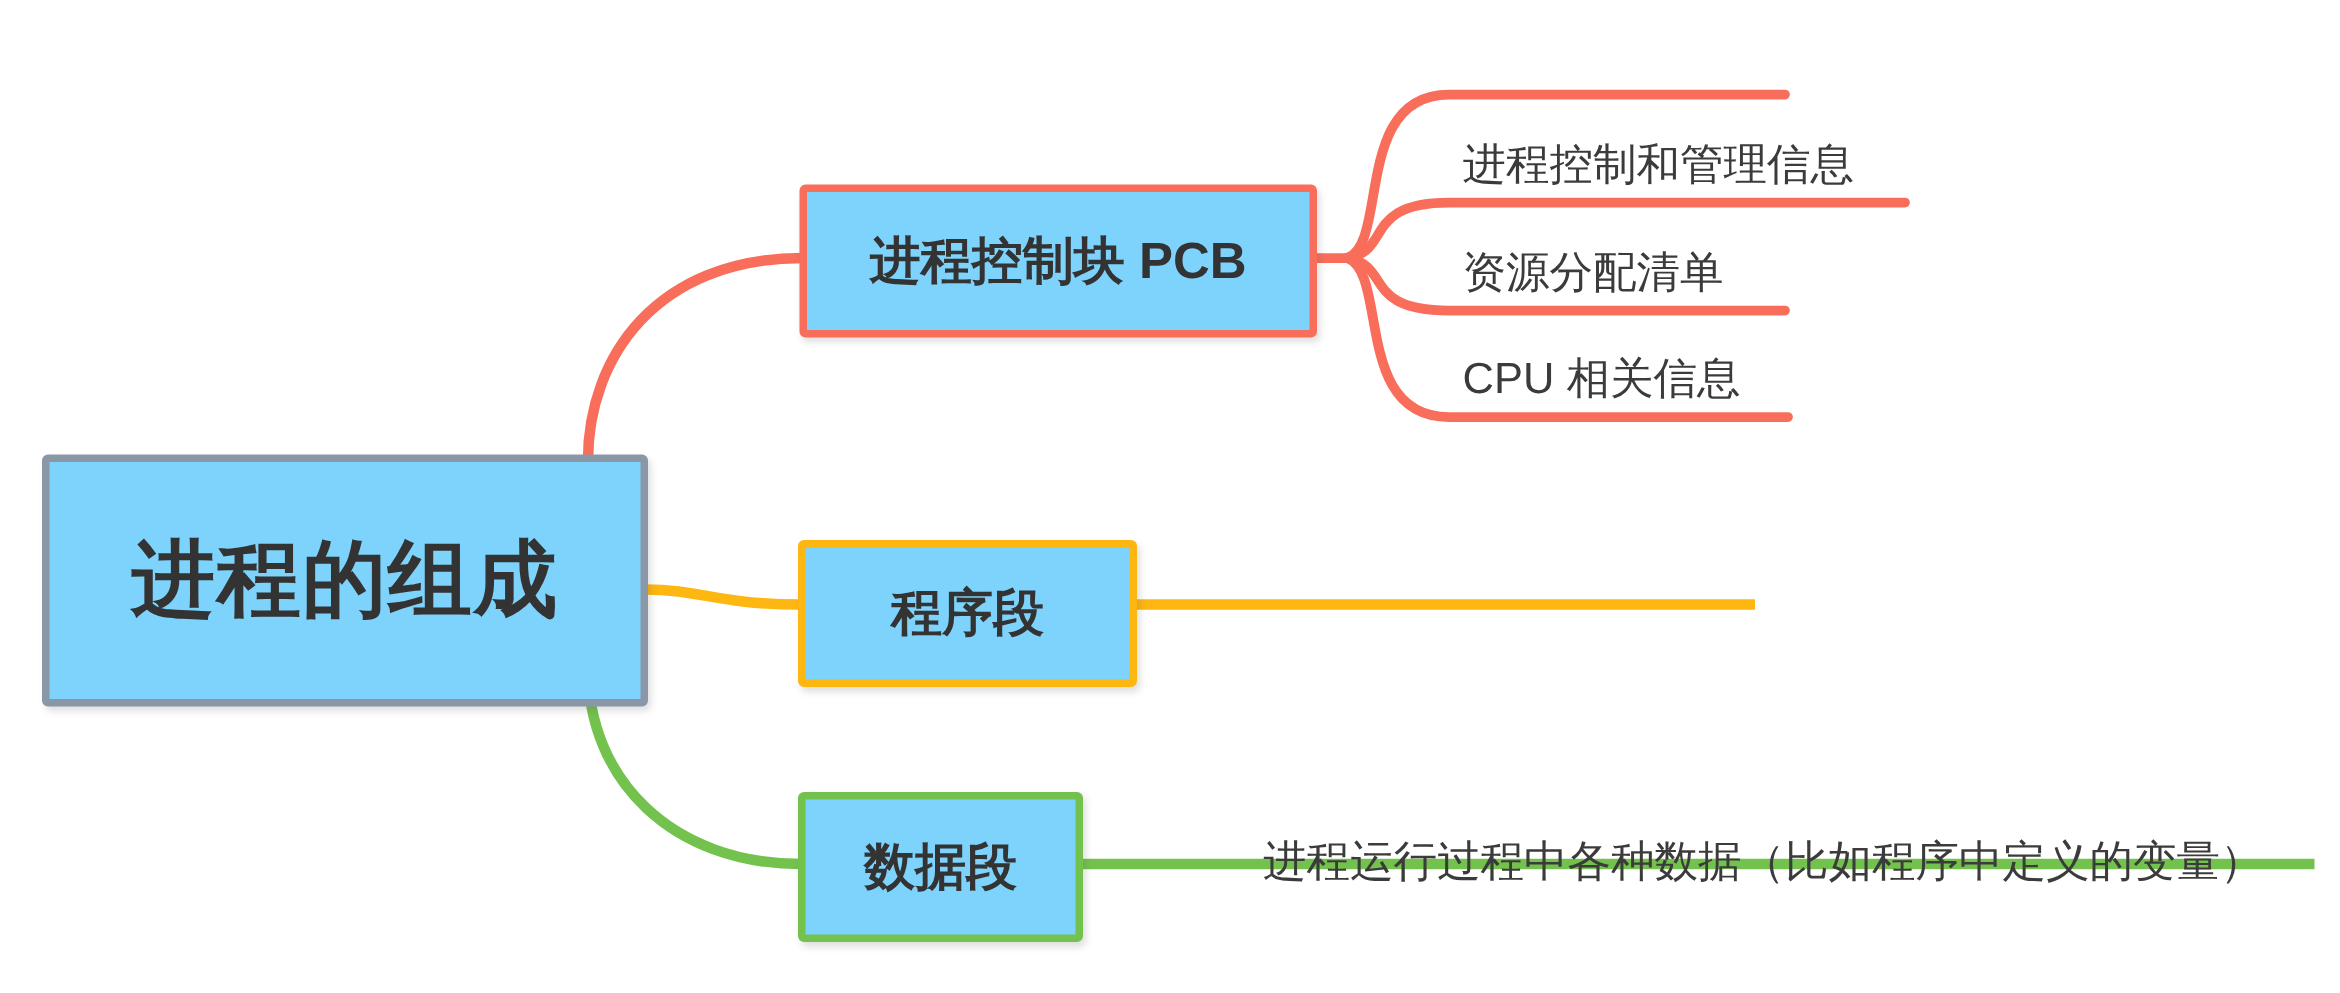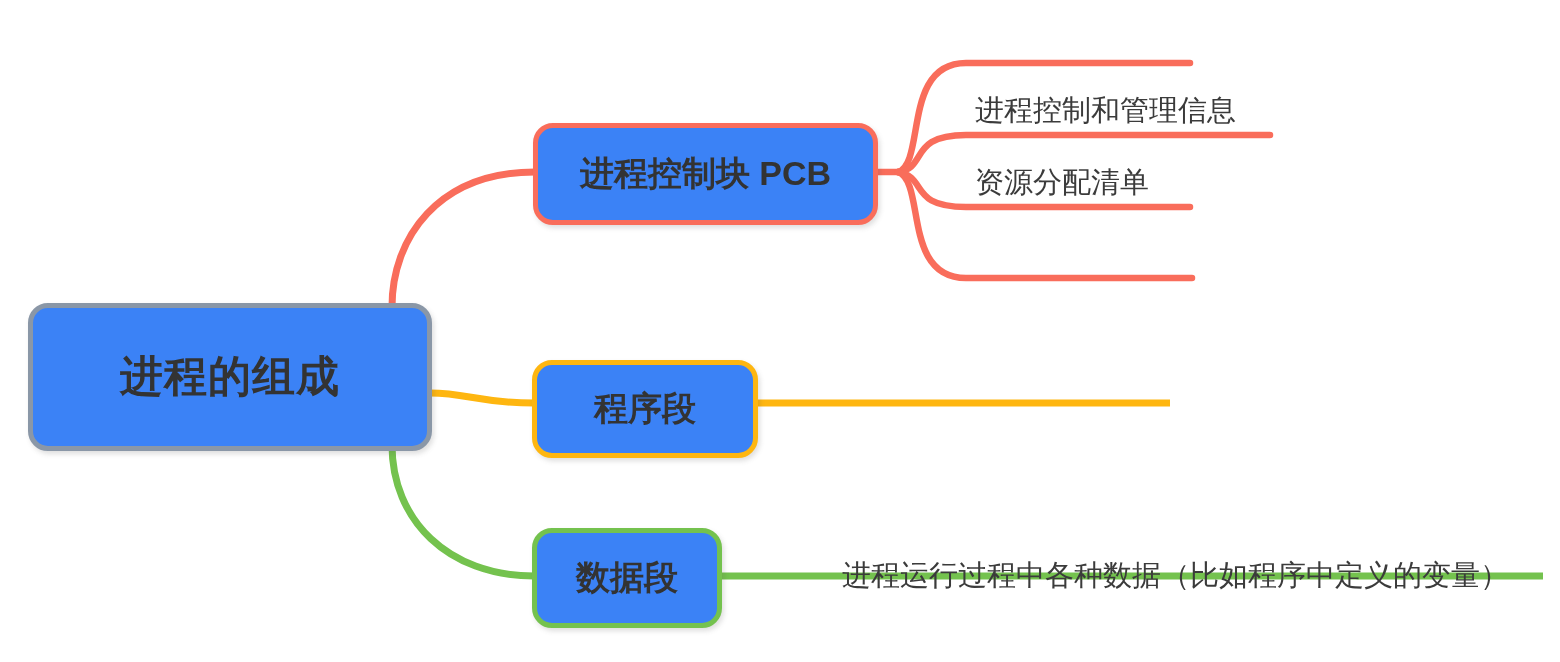--- a/index.html
+++ b/index.html
@@ -7,33 +7,33 @@
     position:relative;
     width:1560px;height:662px;
     background:#ffffff;
     font-family:"Liberation Sans","DejaVu Sans",sans-serif;
     overflow:hidden;
   }
   #connectors{position:absolute;left:0;top:0;width:1560px;height:662px;}
   .topic{
     position:absolute;
     box-sizing:border-box;
-    background:#3b82f6;
+    background:#7dd3fc;
     border:5px solid #4d7c0f;
-    border-radius:20px;
+    border-radius:4px;
     display:flex;align-items:center;justify-content:center;
     box-shadow:2px 3px 5px rgba(80,80,80,0.18);
     color:#333333;
     font-weight:700;
     white-space:nowrap;
     cursor:default;
   }
   .topic-root{
-    left:28px;top:303px;width:404px;height:148px;
-    font-size:43px;letter-spacing:1px;
+    left:28px;top:303px;width:404px;height:168px;
+    font-size:56px;letter-spacing:1px;
   }
   .topic-pcb{left:533px;top:123px;width:345px;height:102px;font-size:34px;}
   .topic-prog{left:532px;top:360px;width:226px;height:98px;font-size:34px;}
   .topic-data{left:532px;top:528px;width:190px;height:100px;font-size:34px;}
   .leaf{
     position:absolute;
     font-size:29px;line-height:36px;height:36px;
     color:#3b3b3b;white-space:nowrap;
   }
   .leaf-r1{left:975px;top:20px;}
@@ -69,17 +69,18 @@
   <div class="topic topic-root" style="border-color: rgb(138, 151, 167);">进程的组成</div>
 
   <div class="topic topic-pcb" style="border-color: rgb(249, 109, 91);">进程控制块 PCB</div>
 
   <div class="topic topic-prog" style="border-color: rgb(254, 182, 16);">程序段</div>
 
   <div class="topic topic-data" style="border-color: rgb(116, 194, 78);">数据段</div>
 
   <div class="leaf leaf-r3">资源分配清单</div>
   <div class="leaf leaf-r2">进程控制和管理信息</div>
+  <div class="leaf leaf-r4">CPU 相关信息</div>
 
 
   <div class="leaf leaf-g1">进程运行过程中各种数据（比如程序中定义的变量）</div>
 
 </div>
 
 </body></html>

